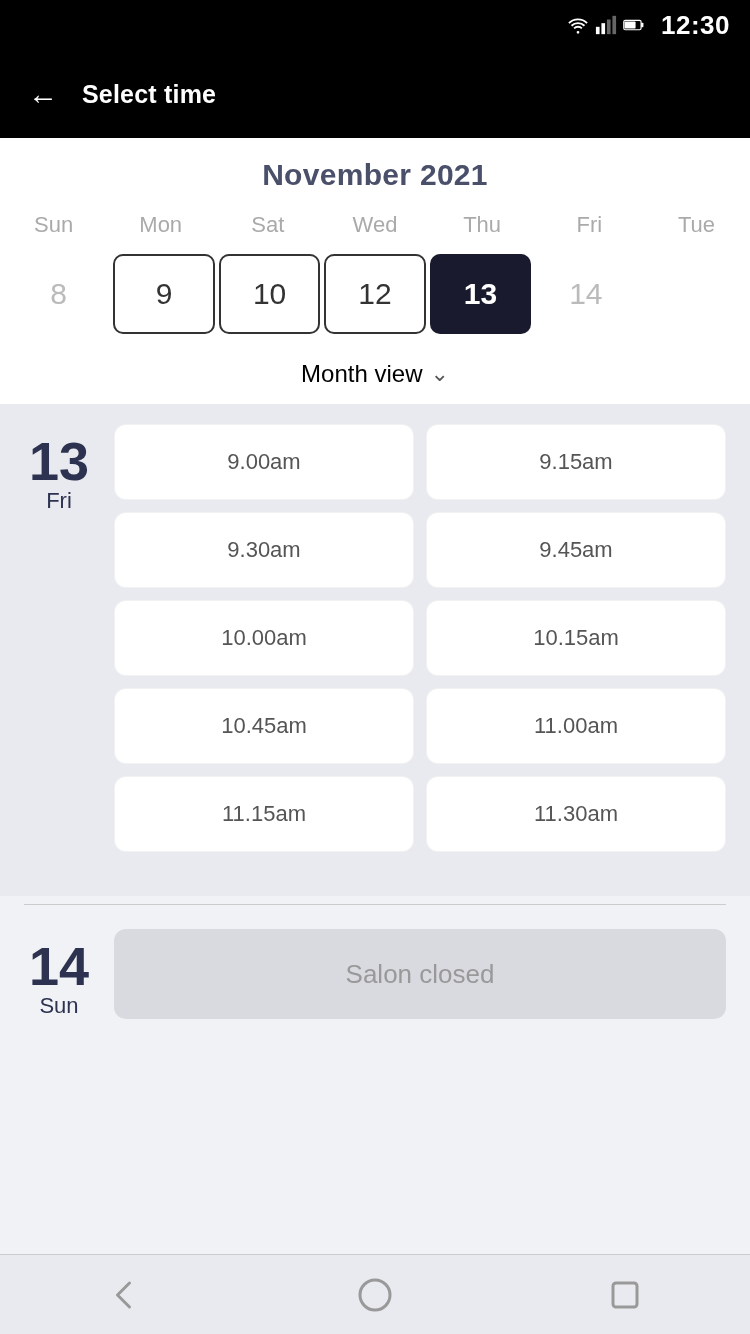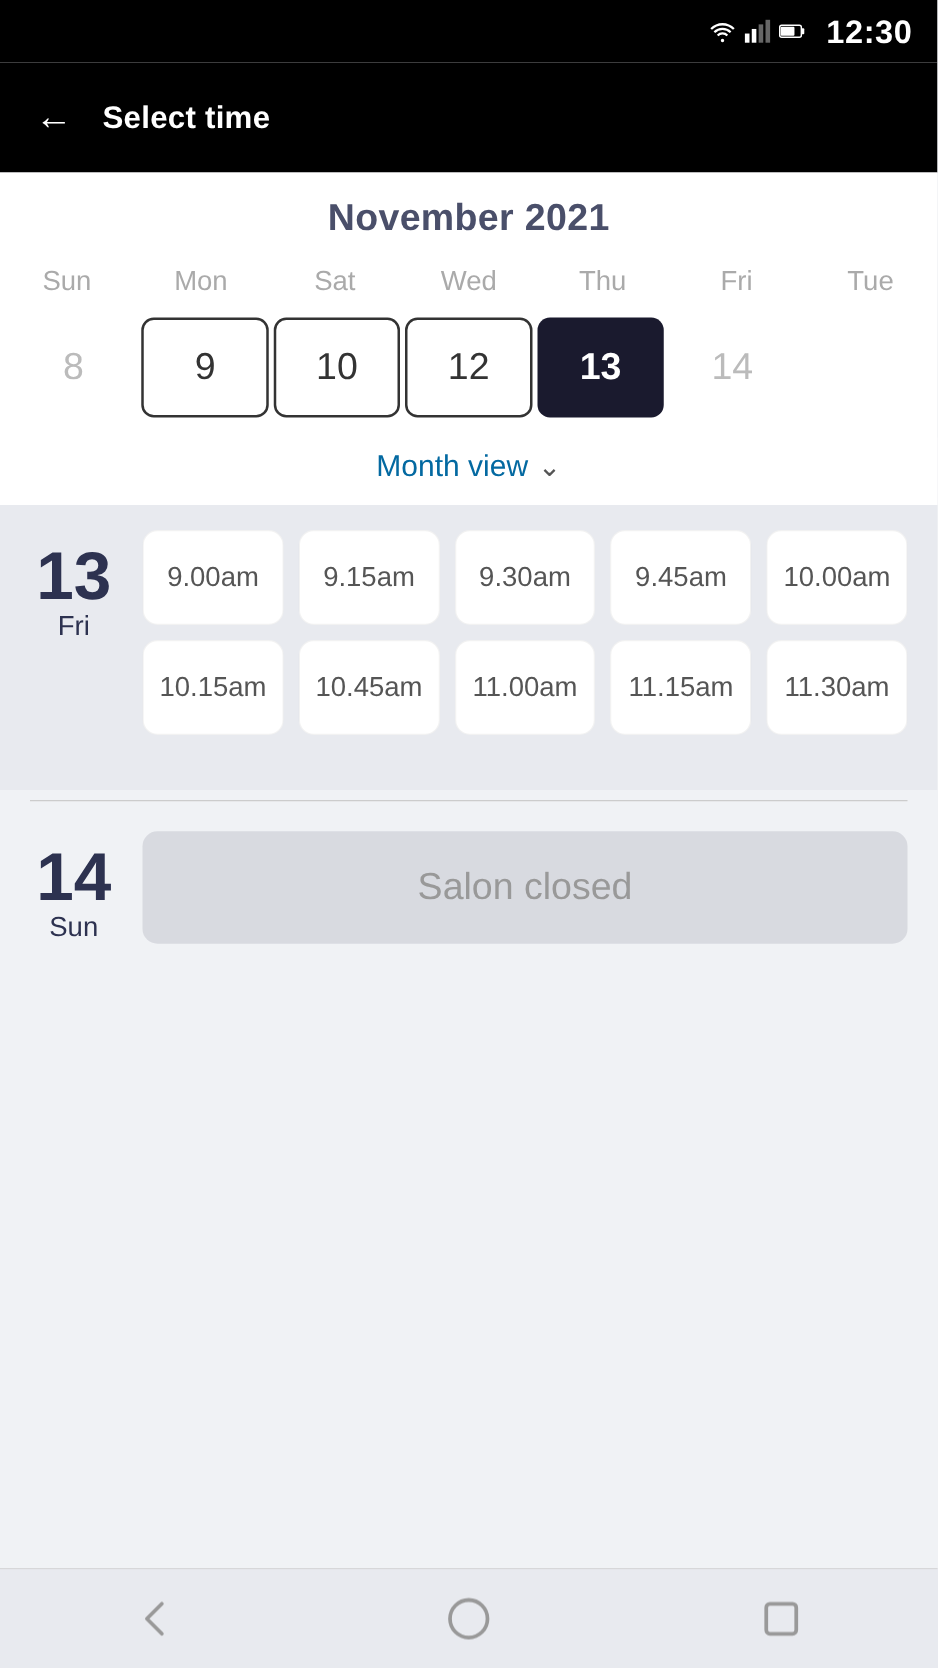--- a/index.html
+++ b/index.html
@@ -120,21 +120,21 @@
       display: flex;
       align-items: center;
       justify-content: center;
       padding: 10px 0 16px 0;
       gap: 8px;
       cursor: pointer;
       background: #fff;
     }
     .month-view-label {
       font-size: 24px;
-      color: #0369a1;
+      color: #000000;
     }
     .chevron-down {
       font-size: 22px;
       color: #555;
     }
 
     
     .slots-section {
       background: #e8eaef;
       padding: 20px 24px;
@@ -161,21 +161,21 @@
       line-height: 1;
     }
     .day-name {
       font-size: 22px;
       color: #2d3250;
       font-weight: 400;
     }
     .time-grid {
       flex: 1;
       display: grid;
-      grid-template-columns: repeat(5, 1fr);
+      grid-template-columns: repeat(2, 1fr);
       gap: 12px;
     }
     .time-slot {
       background: #fff;
       border-radius: 12px;
       height: 76px;
       display: flex;
       align-items: center;
       justify-content: center;
       font-size: 22px;
@@ -200,21 +200,21 @@
     .salon-closed-content {
       flex: 1;
       background: #d8dae0;
       border-radius: 12px;
       height: 90px;
       display: flex;
       align-items: center;
       justify-content: center;
     }
     .salon-closed-text {
-      font-size: 30px;
+      font-size: 26px;
       color: #999;
     }
 
     
     .bottom-nav {
       position: fixed;
       bottom: 0;
       width: 750px;
       height: 80px;
       background: #e8eaef;

